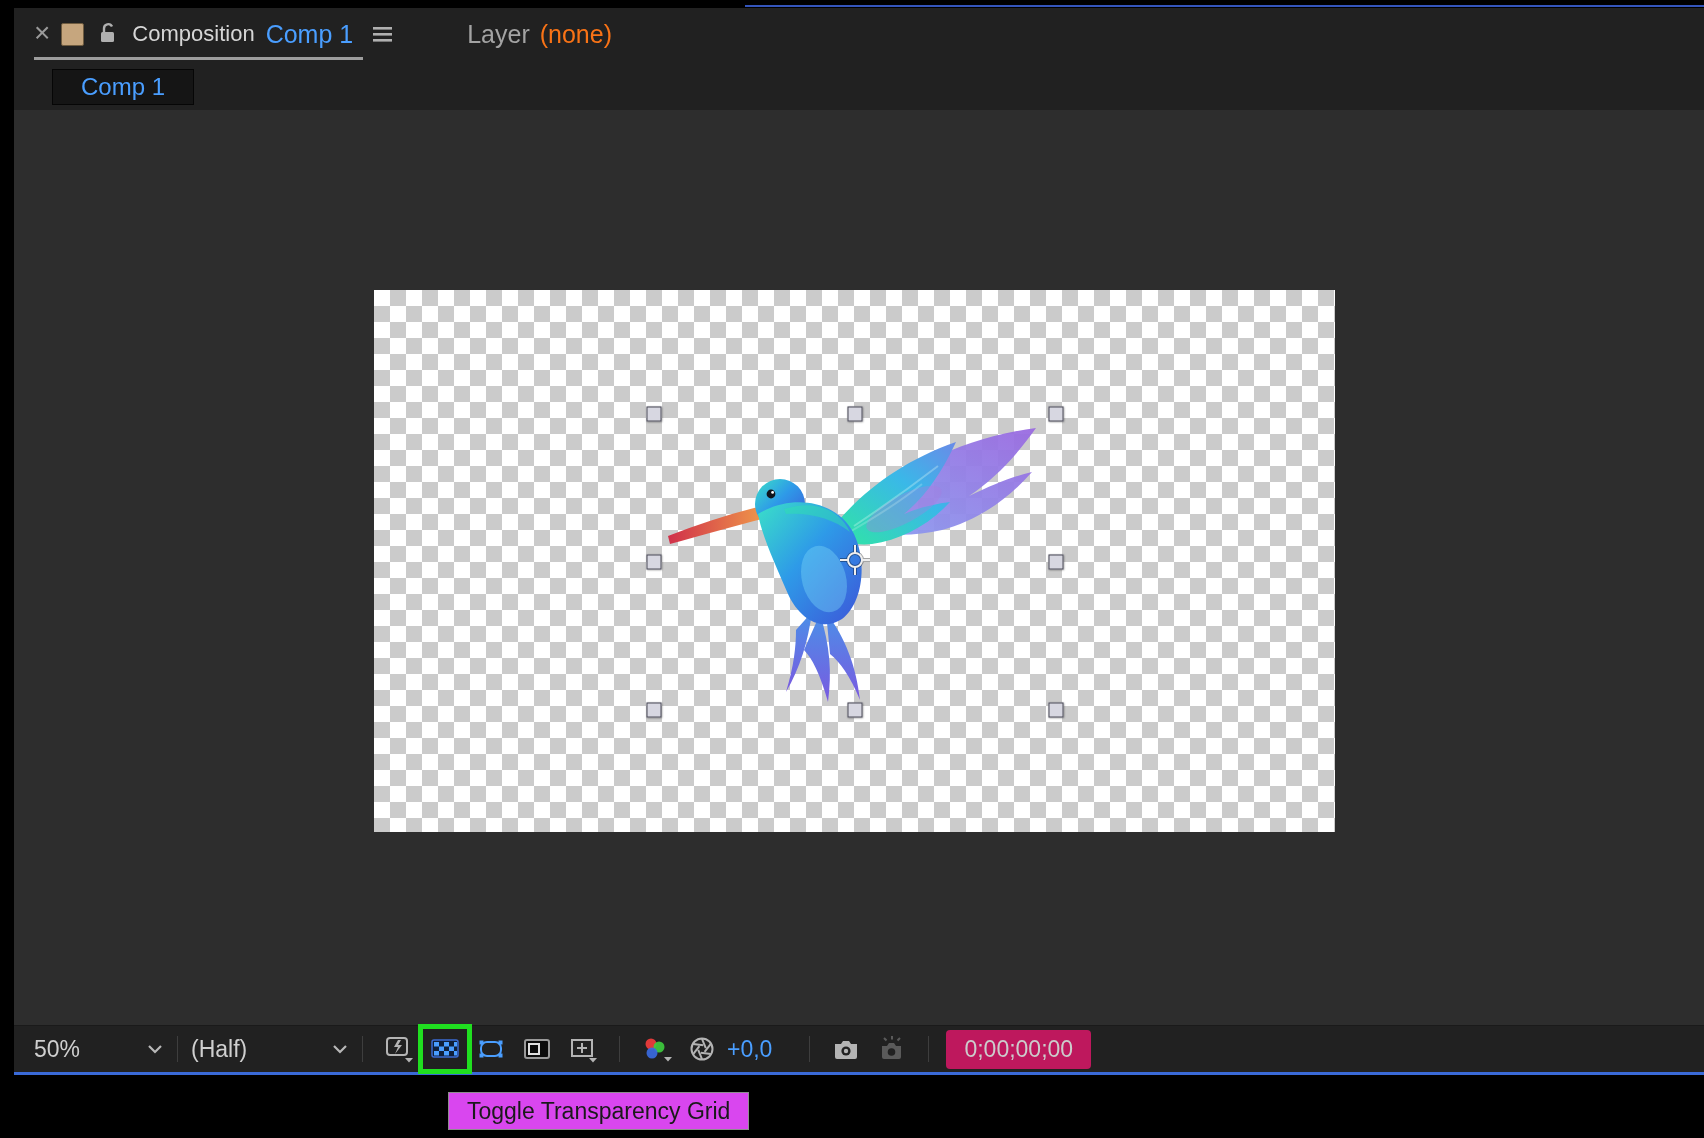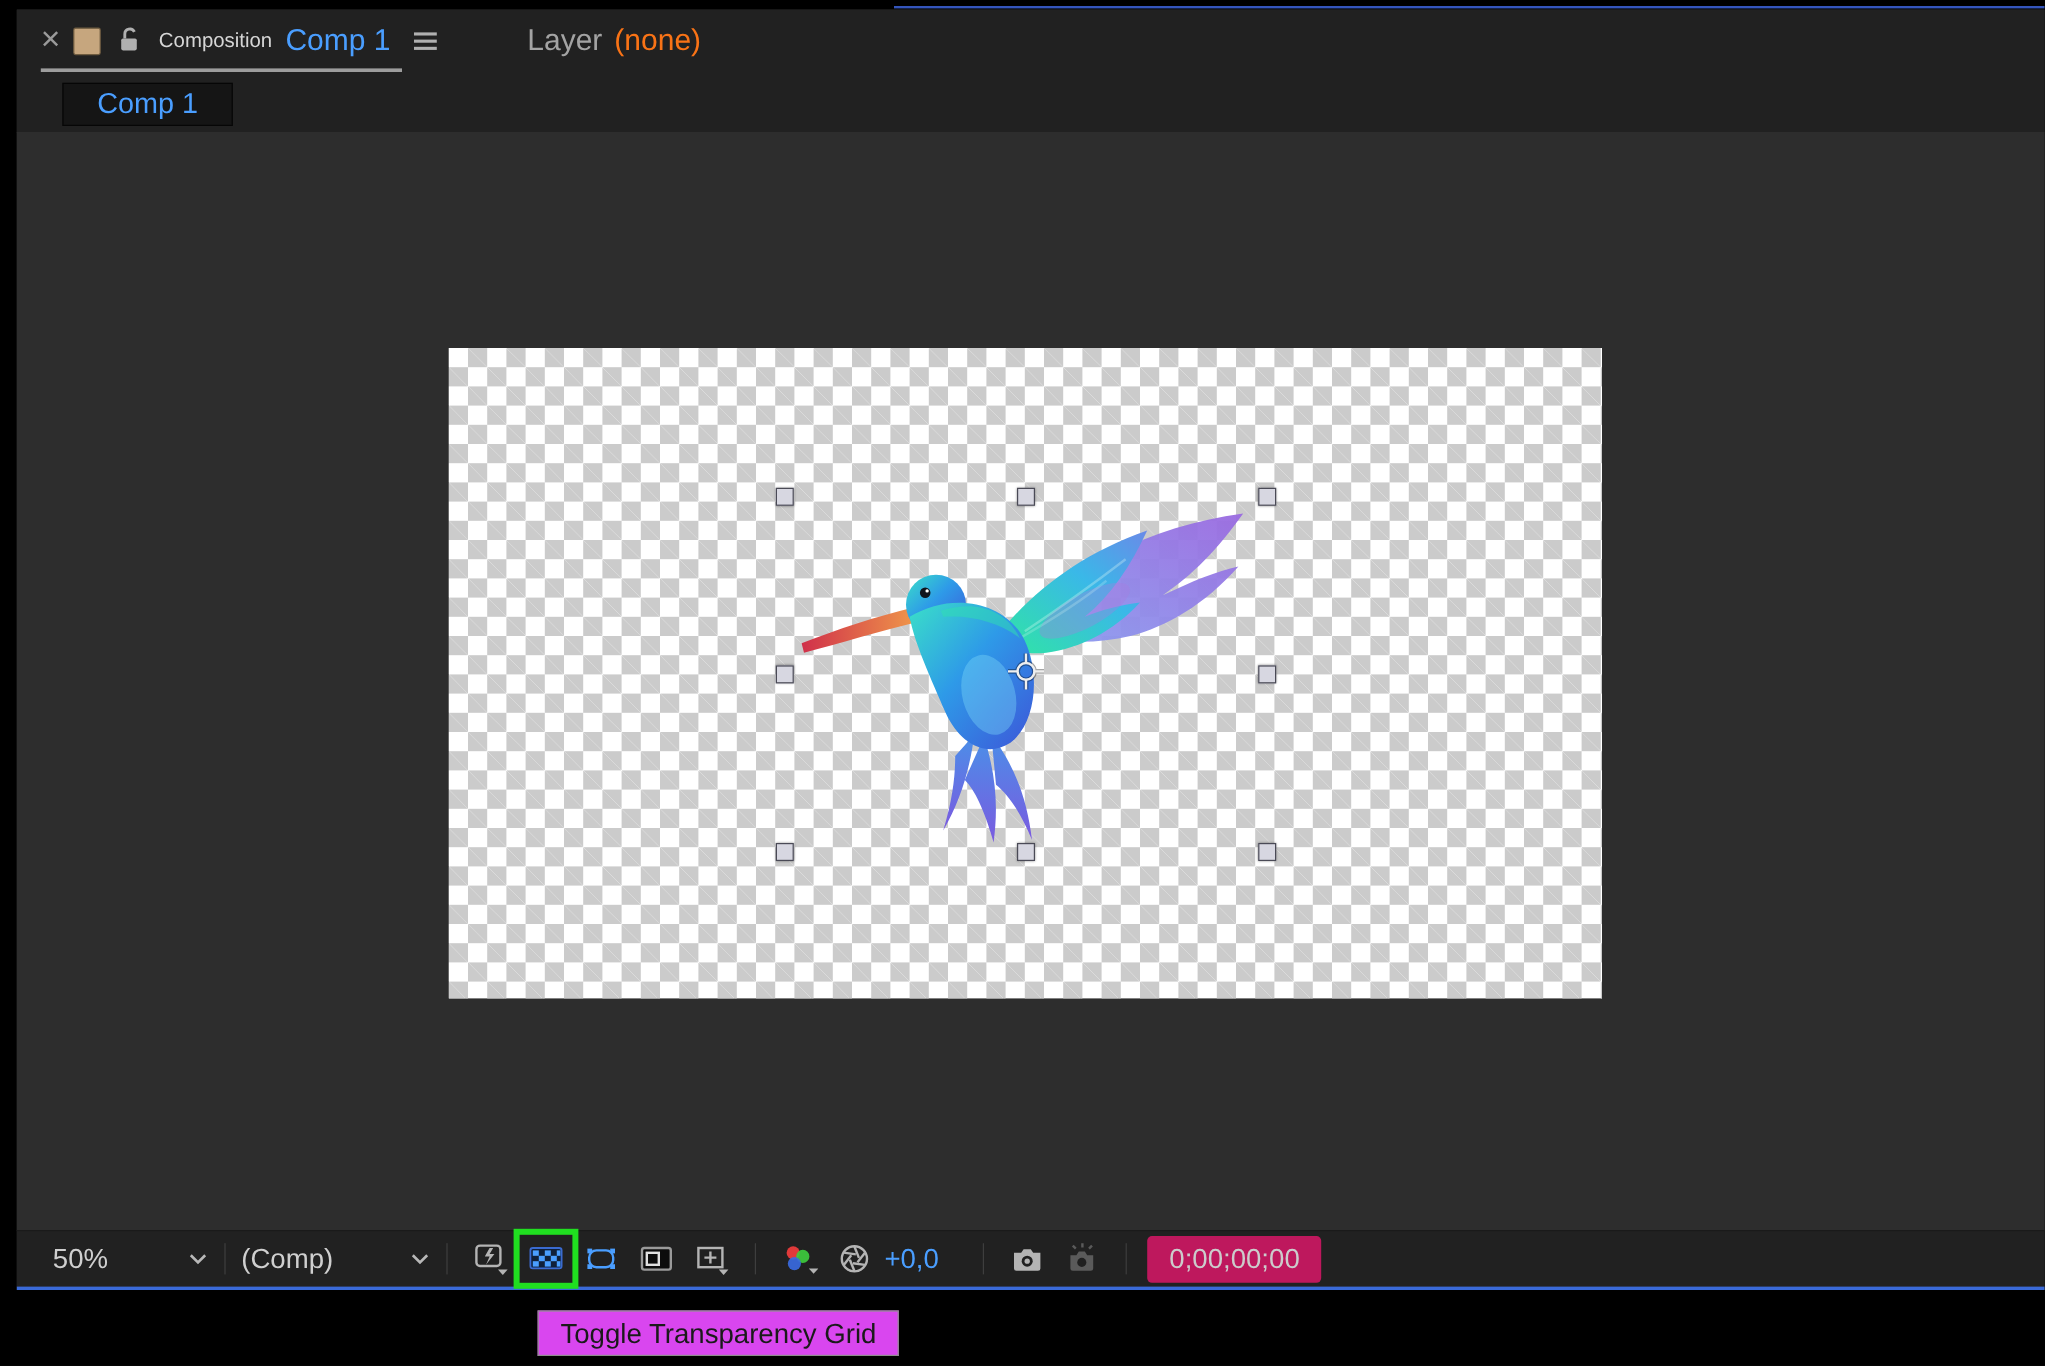--- a/index.html
+++ b/index.html
@@ -12,21 +12,21 @@
   
   .panel{position:absolute;left:14px;top:8px;width:1690px;height:1064px;background:#2d2d2d;
          border-bottom:3px solid #3a6ad8;box-sizing:content-box;}
 
   
   .tabbar{position:relative;height:52px;background:#212121;display:flex;align-items:center;padding-left:20px;}
   .tabgroup{position:relative;display:flex;align-items:center;gap:11px;height:100%;padding-right:10px;}
   .tabgroup.active::after{content:"";position:absolute;left:0;right:0;bottom:0;height:3px;background:#9d9d9d;}
   .close-x{color:#9a9a9a;font-size:28px;line-height:28px;cursor:default;margin-top:-3px;}
   .comp-chip{width:21px;height:21px;background:#c6a67e;border:1px solid #6f5c40;border-radius:2px;display:inline-block;}
-  .tab-label{color:#d6d6d6;font-size:17px;}
+  .tab-label{color:#d6d6d6;font-size:22px;}
   .tab-name{color:#4a9eff;font-size:25px;}
   .menu-btn{margin-left:8px;display:flex;align-items:center;}
   .layer-tab{display:flex;align-items:flex-end;gap:10px;margin-left:72px;}
   .layer-label{color:#a3a3a3;font-size:25px;}
   .layer-value{color:#f97316;font-size:25px;}
 
   
   .tabrow2{position:relative;height:50px;background:#212121;border-bottom:1px solid #1a1a1a;}
   .viewer-tab{position:absolute;left:38px;top:9px;height:34px;line-height:34px;padding:0 28px;
               background:#151515;border:1px solid #060606;color:#4a9eff;font-size:24px;}
@@ -39,21 +39,21 @@
       linear-gradient(45deg,#cbcbcb 25%,transparent 25%,transparent 75%,#cbcbcb 75%);
     background-size:32px 32px;background-position:0 0,16px 16px;}
   .layer-box{position:absolute;left:280px;top:124px;width:402px;height:296px;}
   .bird-svg{position:absolute;left:0;top:0;width:402px;height:296px;}
   .handle{position:absolute;width:13px;height:13px;background:#d7d7e1;border:1px solid #4a4a56;
           transform:translate(-50%,-50%);box-shadow:0 0 2px rgba(0,0,0,.45);}
   .anchor{position:absolute;left:50%;top:50%;transform:translate(-50%,-50%);}
 
   
   .toolbar{position:absolute;left:0;right:0;bottom:0;height:46px;background:#212121;border-top:1px solid #1a1a1a;
-           display:flex;align-items:center;padding-left:30px;}
+           display:flex;align-items:center;padding-left:20px;}
   .dd{display:flex;align-items:center;justify-content:space-between;width:130px;cursor:default;}
   .dd.wide{width:158px;}
   .dd-label{color:#cfcfcf;font-size:23px;}
   .sep{width:1px;height:26px;background:#3e3e3e;margin:0 13px;flex:none;}
   .tbtn{background:none;border:none;padding:0;margin:0 3px;width:40px;height:38px;display:flex;
         align-items:center;justify-content:center;cursor:default;}
   .grid-wrap{position:relative;display:inline-flex;}
   .green-box{position:absolute;left:-4px;top:-6px;right:-4px;bottom:-6px;border:5px solid #20df20;pointer-events:none;}
   .exp-val{color:#4a9eff;font-size:23px;margin:0 24px 0 2px;}
   .timecode{background:#be185d;border-radius:4px;color:#cccccc;font-size:23px;padding:6px 18px;margin-left:4px;}
@@ -184,21 +184,21 @@
 
       <div class="dd">
         <span class="dd-label">50%</span>
         <svg width="18" height="12" viewBox="0 0 18 12">
           <path d="M3,3 L9,9 L15,3" fill="none" stroke="#b8b8b8" stroke-width="2.2"></path>
         </svg>
       </div>
       <div class="sep"></div>
 
       <div class="dd wide">
-        <span class="dd-label">(Comp)</span>
+        <span class="dd-label">(Half)</span>
         <svg width="18" height="12" viewBox="0 0 18 12">
           <path d="M3,3 L9,9 L15,3" fill="none" stroke="#b8b8b8" stroke-width="2.2"></path>
         </svg>
       </div>
       <div class="sep"></div>
 
       <button class="tbtn">
         <svg width="30" height="30" viewBox="0 0 30 30">
           <rect x="3" y="4" width="20" height="17" rx="3" fill="none" stroke="#b4b4b4" stroke-width="2"></rect>
           <path d="M14,6 L10,13 h4 l-3,7 l7,-9 h-4 l3,-5 z" fill="#b4b4b4"></path>

